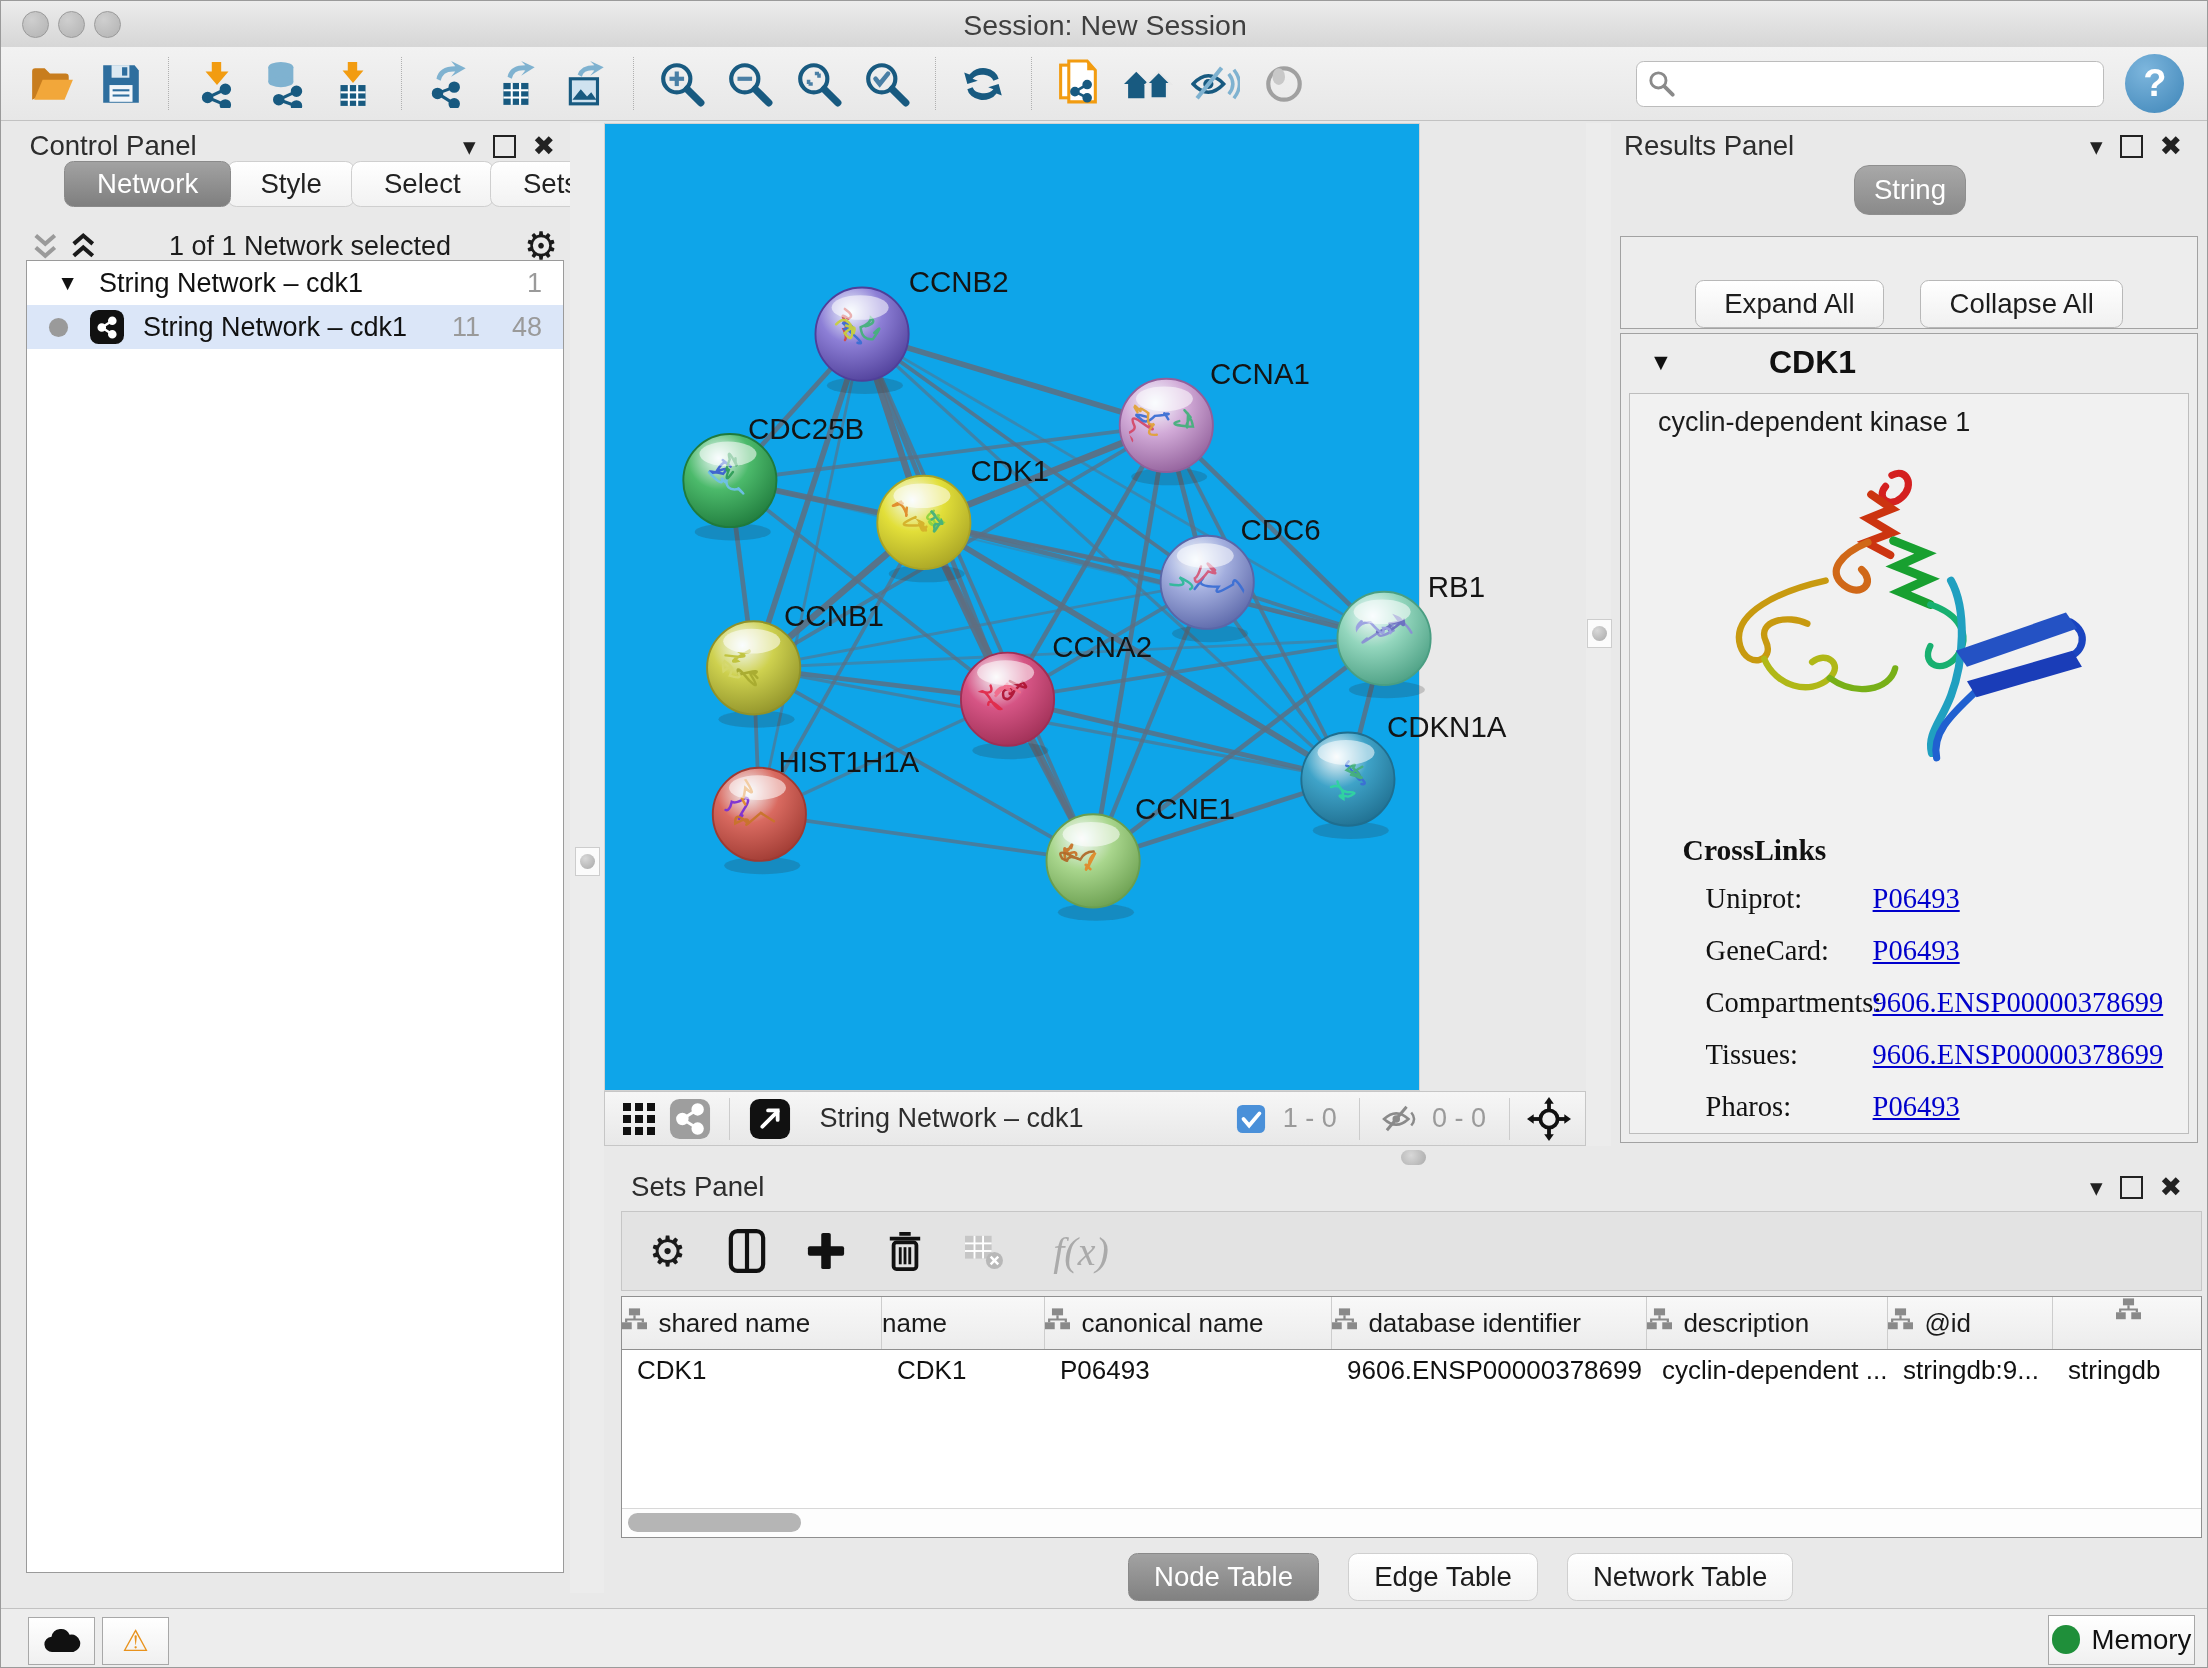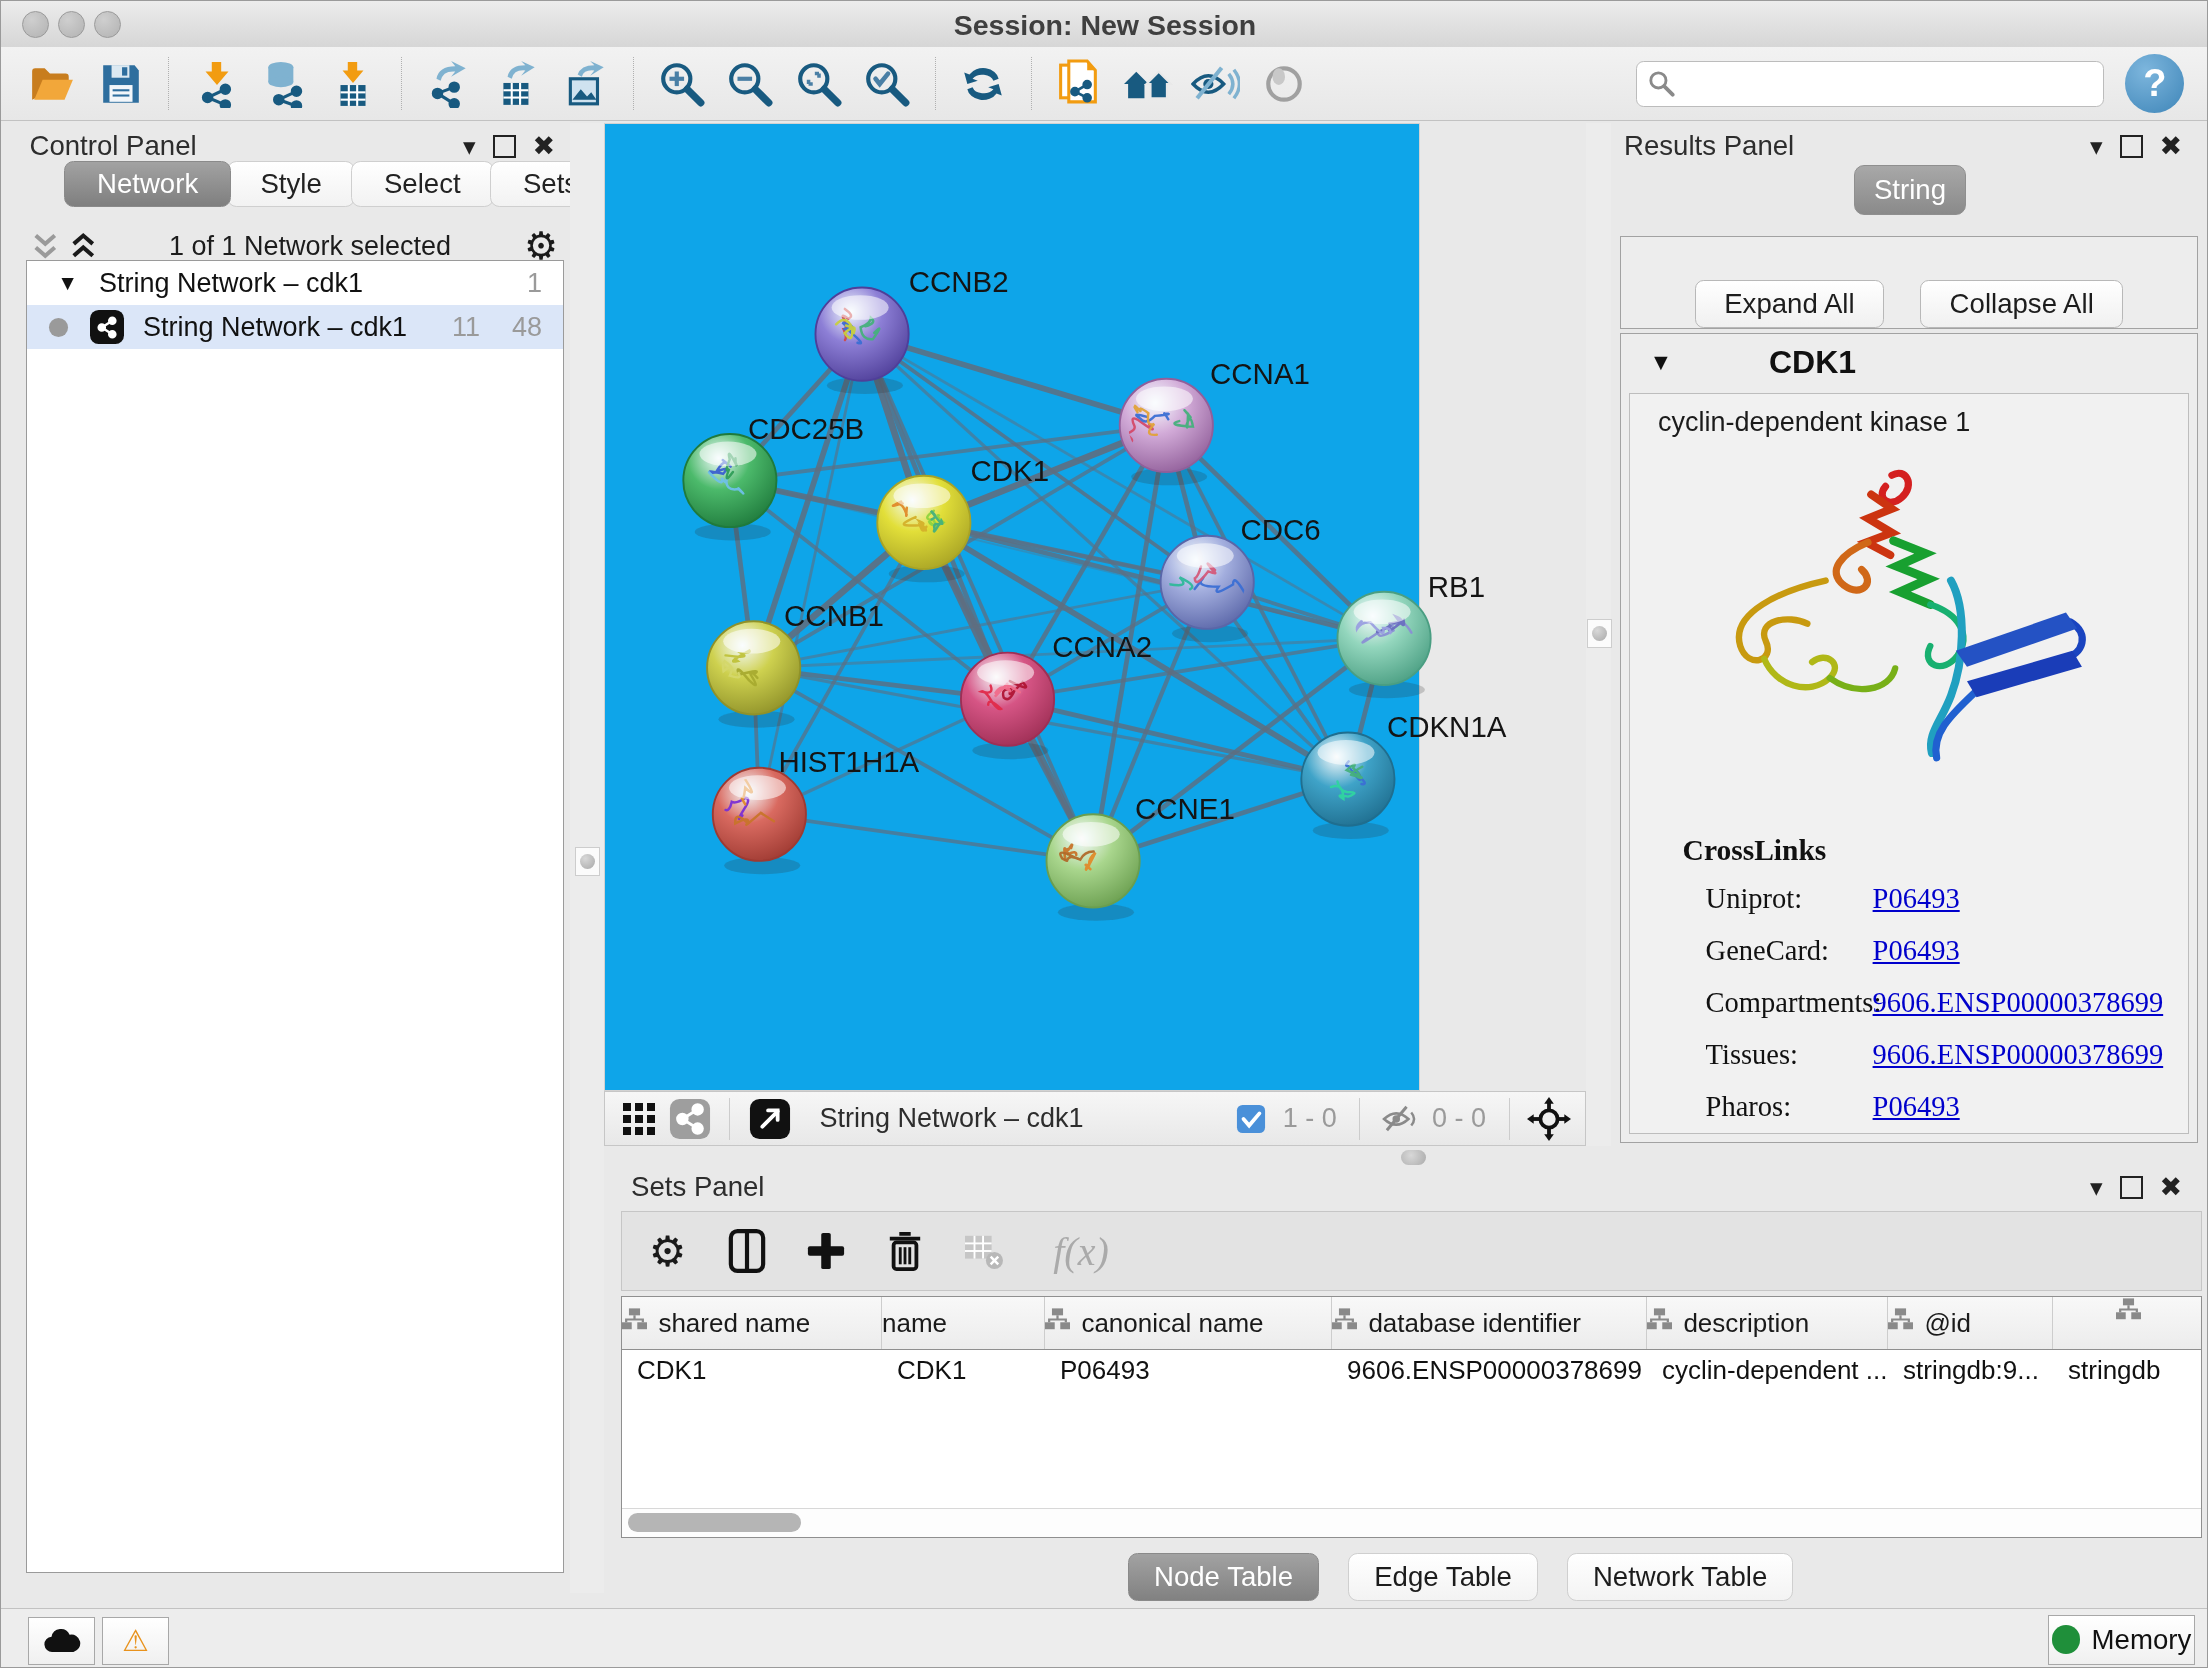--- a/index.html
+++ b/index.html
@@ -1,21 +1,21 @@
 <!DOCTYPE html>
 <html style="font-size:15px"><head>
 <meta charset="utf-8">
 <style>
   html,body{margin:0;padding:0;background:#d8d8d8;}
   #app{position:relative;width:2208px;height:1668px;background:#e9e9e9;overflow:hidden;
        font-family:"Liberation Sans","DejaVu Sans",sans-serif;color:#222;
        border:1px solid #9a9a9a;box-sizing:border-box;}
   
   .titlebar{position:absolute;left:0;top:0;width:2208px;height:46px;
-    background:linear-gradient(#ececec,#d6d6d6);border-bottom:1px solid #aeaeae;font-weight:bold;}
+    background:linear-gradient(#ececec,#d6d6d6);border-bottom:1px solid #aeaeae;}
   .tl{position:absolute;top:9.5px;width:25px;height:25px;border-radius:50%;
       background:radial-gradient(circle at 35% 30%,#cfcfcf,#b2b2b2);border:1px solid #9a9a9a;}
   .title{position:absolute;left:0;right:0;top:7.6px;text-align:center;font-size:28.5px;color:#3f3f3f;}
   
   .toolbar{position:absolute;left:0;top:46px;width:2208px;height:74px;
     background:linear-gradient(#f2f2f2,#e7e7e7);border-bottom:1px solid #c2c2c2;
     display:flex;align-items:center;padding:0 17px;box-sizing:border-box;}
   .tbi{width:55px;height:61px;display:flex;align-items:center;justify-content:center;flex:0 0 auto;
        margin:0 6.7px;border-radius:5.7px;}
   .tbsep{width:0;height:53px;border-left:1.9px dotted #b0b0b0;margin:0 13.3px;flex:0 0 auto;}
@@ -55,21 +55,21 @@
   
   #net-canvas{position:absolute;left:603px;top:122px;width:816px;height:968px;background:#0ea5e9;
      border:1px solid #d2d2d2;box-sizing:border-box;}
   #net-footer{position:absolute;left:603px;top:1090px;width:982px;height:55px;
      background:linear-gradient(#f6f6f6,#e8e8e8);border:1px solid #c6c6c6;box-sizing:border-box;
      display:flex;align-items:center;padding:0 11.4px;}
   .nfsep{width:0;height:42px;border-left:1.9px solid #cccccc;margin:0 15px;}
   #nf-title{font-size:27px;color:#2d2d2d;margin-left:25px;flex:1;}
   .nfgray{color:#9a9a9a;font-size:27px;margin:0 7.6px;}
   
-  #rp-tab{position:absolute;left:1853px;top:164px;width:110px;height:48px;border-radius:10px;
+  #rp-tab{position:absolute;left:1853px;top:164px;width:110px;height:48px;border-radius:15px;
      background:linear-gradient(#a8a8a8,#8a8a8a);color:#fff;font-size:27.6px;
      display:flex;align-items:center;justify-content:center;border:1px solid #8f8f8f;}
   #rp-box1{position:absolute;left:1619px;top:235px;width:578px;height:93px;background:#ededed;
      border:1.9px solid #a2a2a2;box-sizing:border-box;display:flex;align-items:flex-end;justify-content:center;gap:36px;}
   .rbtn{height:46px;padding:0 28.5px;background:linear-gradient(#ffffff,#f0f0f0);border:1px solid #b8b8b8;
      border-radius:8.6px;font-size:27.6px;display:flex;align-items:center;color:#1d1d1d;}
   #rp-box2{position:absolute;left:1619px;top:332px;width:578px;height:810px;background:#ededed;
      border:1.9px solid #a2a2a2;box-sizing:border-box;}
   #rp-sechead{height:57px;display:flex;align-items:center;font-size:32px;font-weight:bold;color:#111;}
   #rp-inner{position:absolute;left:7.6px;top:59px;right:7.6px;bottom:7.6px;background:#f1f1f1;border:1px solid #bdbdbd;}

